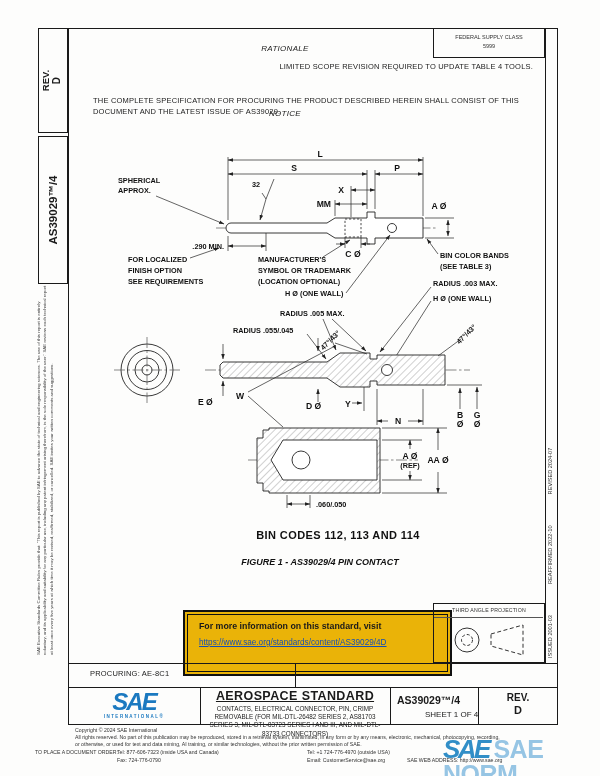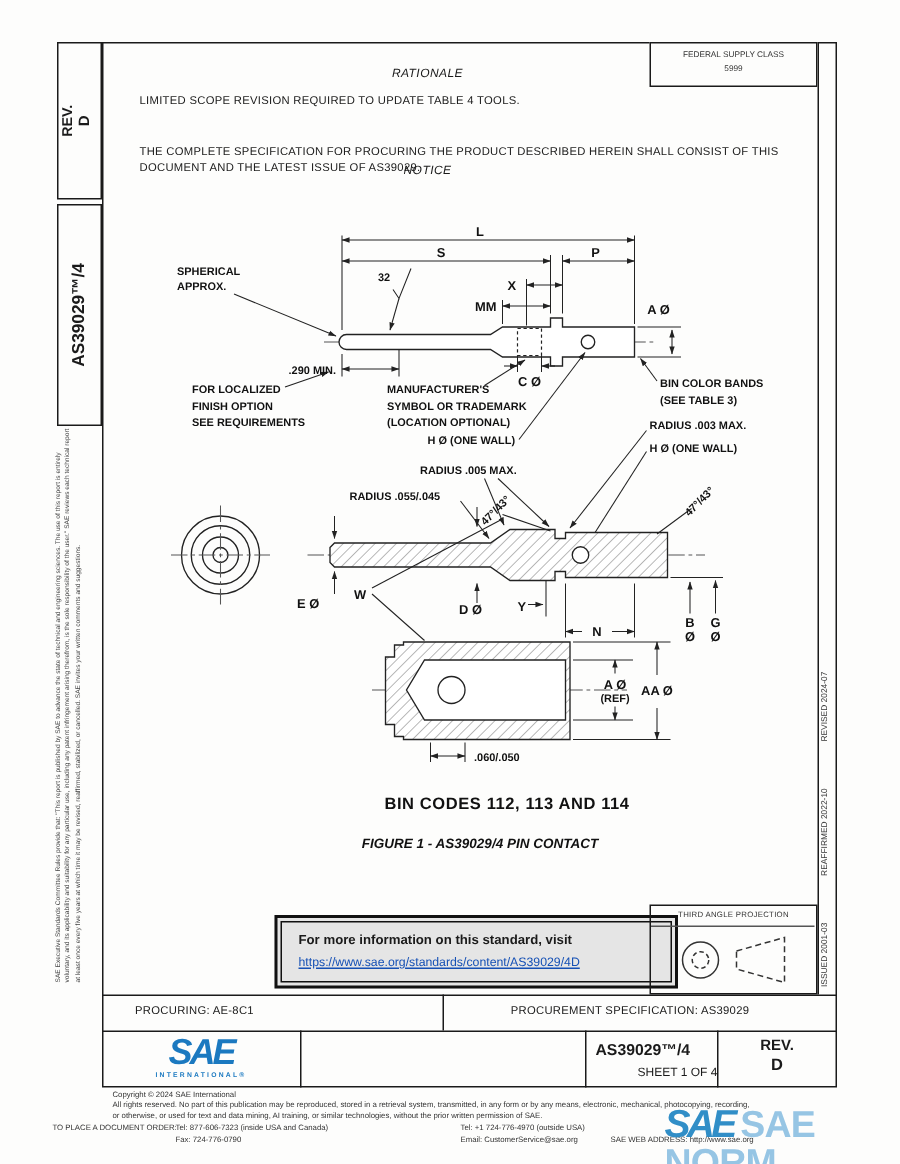--- a/index.html
+++ b/index.html
@@ -51,21 +51,21 @@
     <span style="display:inline-block;width:28px;"></span>
     <span>REVISED 2024-07</span>
   </div>
 
   <div class="box ctr" style="left:433px;top:28px;width:112px;height:30px;border-width:1.2px;padding-top:4px;font-size:5.5px;line-height:1.6;color:#333;">
     <div>FEDERAL SUPPLY CLASS</div>
     <div>5999</div>
   </div>
 
   <div class="abs ctr hdr8" style="left:50px;top:44px;width:470px;">RATIONALE</div>
-  <div class="abs hdr75" style="left:93px;top:62px;width:440px;">LIMITED SCOPE REVISION REQUIRED TO UPDATE TABLE 4 TOOLS.</div>
+  <div class="abs hdr75" style="left:93px;top:62px;width:440px;text-align:right;">LIMITED SCOPE REVISION REQUIRED TO UPDATE TABLE 4 TOOLS.</div>
   <div class="abs ctr hdr8" style="left:50px;top:82px;width:470px;margin-top:27px;">NOTICE</div>
   <div class="abs hdr75" style="left:93px;top:96px;width:430px;line-height:1.4;">THE COMPLETE SPECIFICATION FOR PROCURING THE PRODUCT DESCRIBED HEREIN SHALL CONSIST OF THIS DOCUMENT AND THE LATEST ISSUE OF AS39029.</div>
 
   <svg class="abs" style="left:70px;top:146px;" width="470" height="428" viewBox="0 0 470 428">
     <defs>
       <marker id="ar" viewBox="0 0 10 10" refX="9" refY="5" markerWidth="8" markerHeight="8" orient="auto-start-reverse">
         <path d="M0,1.8 L9.5,5 L0,8.2 z" fill="#222"></path>
       </marker>
       <pattern id="ht" width="5" height="5" patternUnits="userSpaceOnUse" patternTransform="rotate(45)">
         <rect width="5" height="5" fill="#fff"></rect>
@@ -216,21 +216,21 @@
       <text class="t9" x="407" y="281" text-anchor="middle">Ø</text>
       <text class="t9" x="340" y="313" text-anchor="middle">A Ø</text>
       <text x="340" y="322" text-anchor="middle">(REF)</text>
       <text class="t9" x="368" y="317" text-anchor="middle">AA Ø</text>
       <text x="246" y="361">.060/.050</text>
       <text class="t11" x="268" y="393" text-anchor="middle">BIN CODES 112, 113 AND 114</text>
       <text class="cap" x="250" y="419" text-anchor="middle">FIGURE 1 - AS39029/4 PIN CONTACT</text>
     </g>
   </svg>
 
-  <div class="abs" style="left:183px;top:610px;width:269px;height:49px;border:2.5px solid #111;box-sizing:border-box;background:#e5e5e5;">
+  <div class="abs" style="left:183px;top:610px;width:269px;height:66px;border:2.5px solid #111;box-sizing:border-box;background:#eab308;">
     <div style="position:absolute;inset:2px;border:1px solid #111;padding:6px 0 0 11px;box-sizing:border-box;">
       <div class="bt" style="font-size:8.8px;">For more information on this standard, visit</div>
       <a class="doclink" href="#" style="display:inline-block;margin-top:4px;" title="https://www.sae.org/standards/content/AS39029/4D">https://www.sae.org/standards/content/AS39029/4D</a>
     </div>
   </div>
 
   <div class="abs" style="left:433px;top:603px;width:112px;height:60px;border:1.4px solid #1a1a1a;box-sizing:border-box;">
     <div class="ctr" style="font-size:5.2px;padding-top:3px;letter-spacing:.2px;color:#333;">THIRD ANGLE PROJECTION</div>
     <div class="ln" style="left:0;top:13px;width:109px;height:1px;background:#555;"></div>
     <svg width="108" height="42" viewBox="0 0 108 42" style="position:absolute;left:1px;top:15px;">
@@ -243,25 +243,28 @@
   </div>
 
   <div class="ln" style="left:68px;top:663px;width:490px;height:1.4px;"></div>
   <div class="ln" style="left:295px;top:663px;width:1.4px;height:24px;"></div>
   <div class="ln" style="left:68px;top:687px;width:490px;height:1.4px;"></div>
   <div class="ln" style="left:200px;top:687px;width:1.4px;height:38px;"></div>
   <div class="ln" style="left:390px;top:687px;width:1.4px;height:38px;"></div>
   <div class="ln" style="left:478px;top:687px;width:1.4px;height:38px;"></div>
 
   <div class="abs hdr75" style="left:90px;top:669px;">PROCURING: AE-8C1</div>
-  <div class="abs ctr hdr75" style="left:295px;top:669px;width:250px;">PROCUREMENT SPECIFICATION: AS39029</div>
 
   <div class="abs ctr" style="left:68px;top:690px;width:132px;">
     <div class="bt" style="font-size:24px;font-style:italic;color:#1b79c0;letter-spacing:-2px;line-height:1;">SAE</div>
     <div class="bt" style="font-size:4.5px;color:#1b79c0;letter-spacing:1.5px;">INTERNATIONAL®</div>
+  </div>
+  <div class="abs ctr" style="left:200px;top:689px;width:190px;">
+    <div class="bt" style="font-size:12.5px;text-decoration:underline;letter-spacing:.4px;">AEROSPACE STANDARD</div>
+    <div style="font-size:6.3px;line-height:1.3;margin:2px auto 0;width:178px;color:#222;">CONTACTS, ELECTRICAL CONNECTOR, PIN, CRIMP REMOVABLE (FOR MIL-DTL-26482 SERIES 2, AS81703 SERIES 3, MIL-DTL-83723 SERIES I AND III, AND MIL-DTL-83733 CONNECTORS)</div>
   </div>
   <div class="abs" style="left:397px;top:694px;">
     <div class="bt" style="font-size:10.5px;">AS39029™/4</div>
     <div style="font-size:8px;margin-top:4px;padding-left:28px;">SHEET 1 OF 4</div>
   </div>
   <div class="abs ctr" style="left:478px;top:692px;width:80px;">
     <div class="bt" style="font-size:10px;">REV.</div>
     <div class="bt" style="font-size:11px;margin-top:1px;">D</div>
   </div>
 

